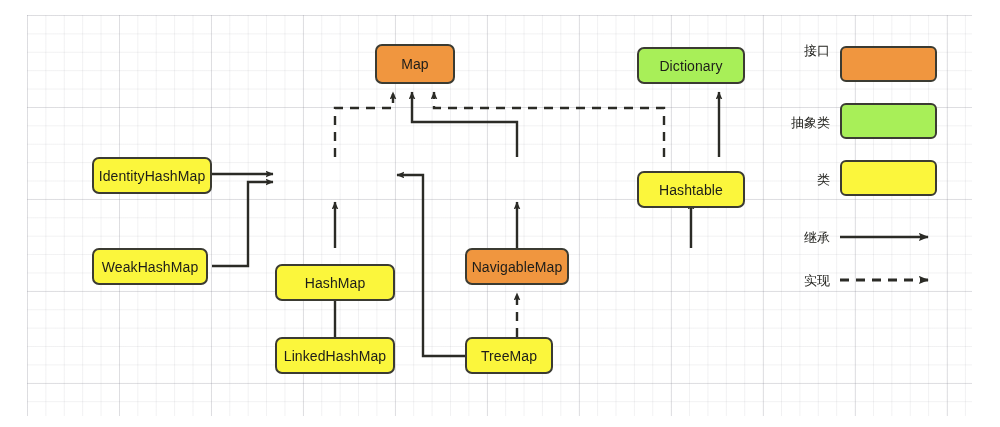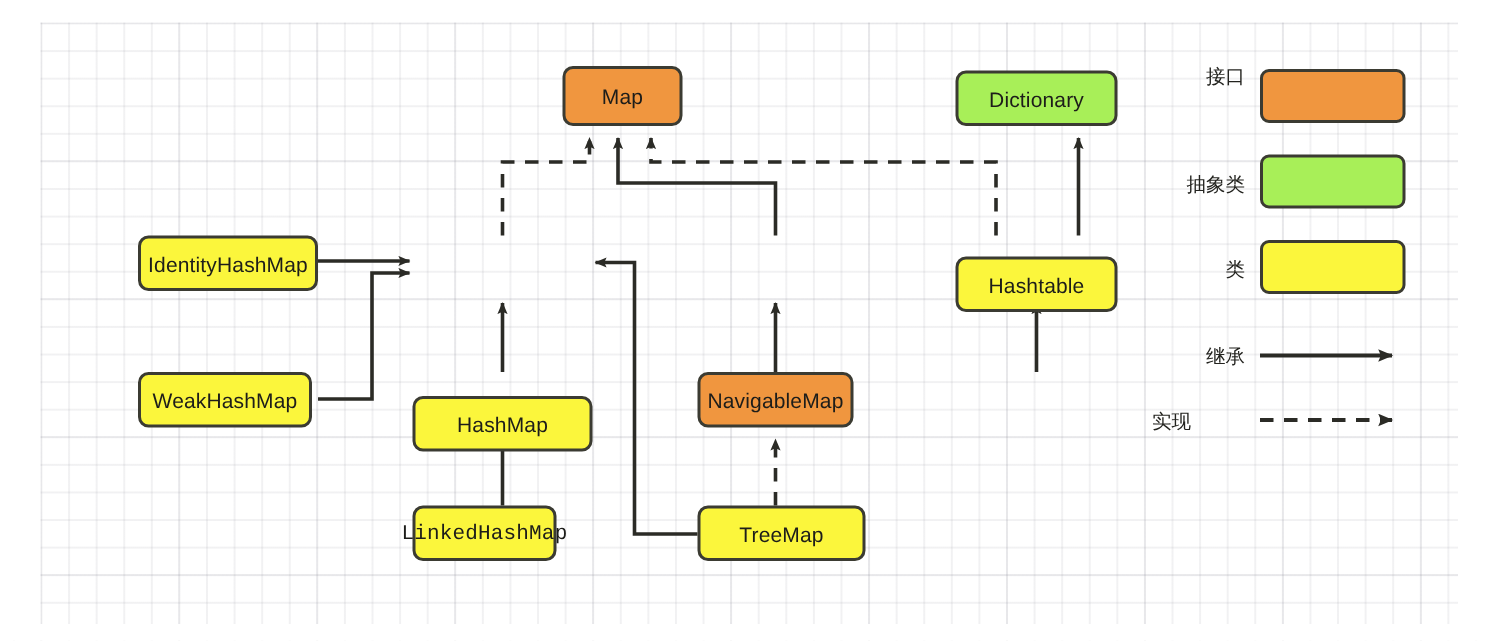--- a/index.html
+++ b/index.html
@@ -150,38 +150,38 @@
 
   <div class="node cls" style="left: 275px; top: 264px; width: 120px; height: 37px; z-index: 3;">
     <span>HashMap</span>
   </div>
 
   <div class="node iface" style="left: 465px; top: 248px; width: 104px; height: 37px; z-index: 3;">
     <span>NavigableMap</span>
   </div>
 
 
-  <div class="node cls" style="left: 275px; top: 337px; width: 96px; height: 37px; z-index: 3; font-family: Liberation Mono, monospace;">
+  <div class="node cls" style="left: 275px; top: 337px; width: 120px; height: 37px; z-index: 3;">
     <span>LinkedHashMap</span>
   </div>
 
-  <div class="node cls" style="left: 465px; top: 337px; width: 112px; height: 37px; z-index: 3;">
+  <div class="node cls" style="left: 465px; top: 337px; width: 88px; height: 37px; z-index: 3;">
     <span>TreeMap</span>
   </div>
 
   <div class="legend-label" style="left: 770px; top: 42px; z-index: 3;">接口</div>
   <div class="legend-swatch" style="left: 840px; top: 46px; background: rgb(240, 150, 63); z-index: 3;"></div>
 
   <div class="legend-label" style="left: 770px; top: 114px; z-index: 3; font-family: Liberation Serif, serif;">抽象类</div>
   <div class="legend-swatch" style="left: 840px; top: 103px; background: rgb(168, 239, 88); z-index: 3;"></div>
 
   <div class="legend-label" style="left: 770px; top: 171px; z-index: 3;">类</div>
   <div class="legend-swatch" style="left: 840px; top: 160px; background: rgb(251, 246, 60); z-index: 3;"></div>
 
   <div class="legend-label" style="left: 770px; top: 229px; z-index: 3;">继承</div>
 
-  <div class="legend-label" style="left: 734px; top: 272px; z-index: 3;">实现</div>
+  <div class="legend-label" style="left: 770px; top: 272px; z-index: 3;">实现</div>
 
   <div id="mask-left" style="z-index: 0;"></div>
   <div id="mask-top" style="z-index: 0;"></div>
   <div id="mask-right" style="z-index: 0;"></div>
   <div id="mask-bottom" style="z-index: 0;"></div>
 </div>
 
 </body></html>

